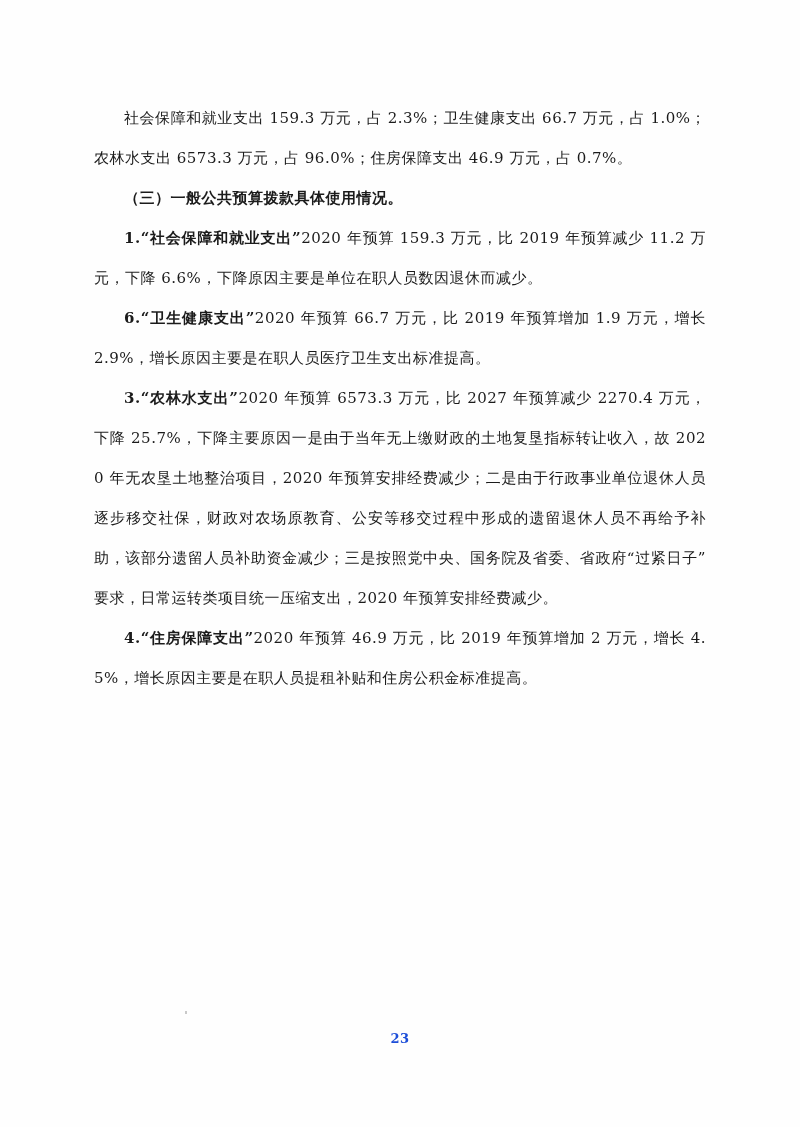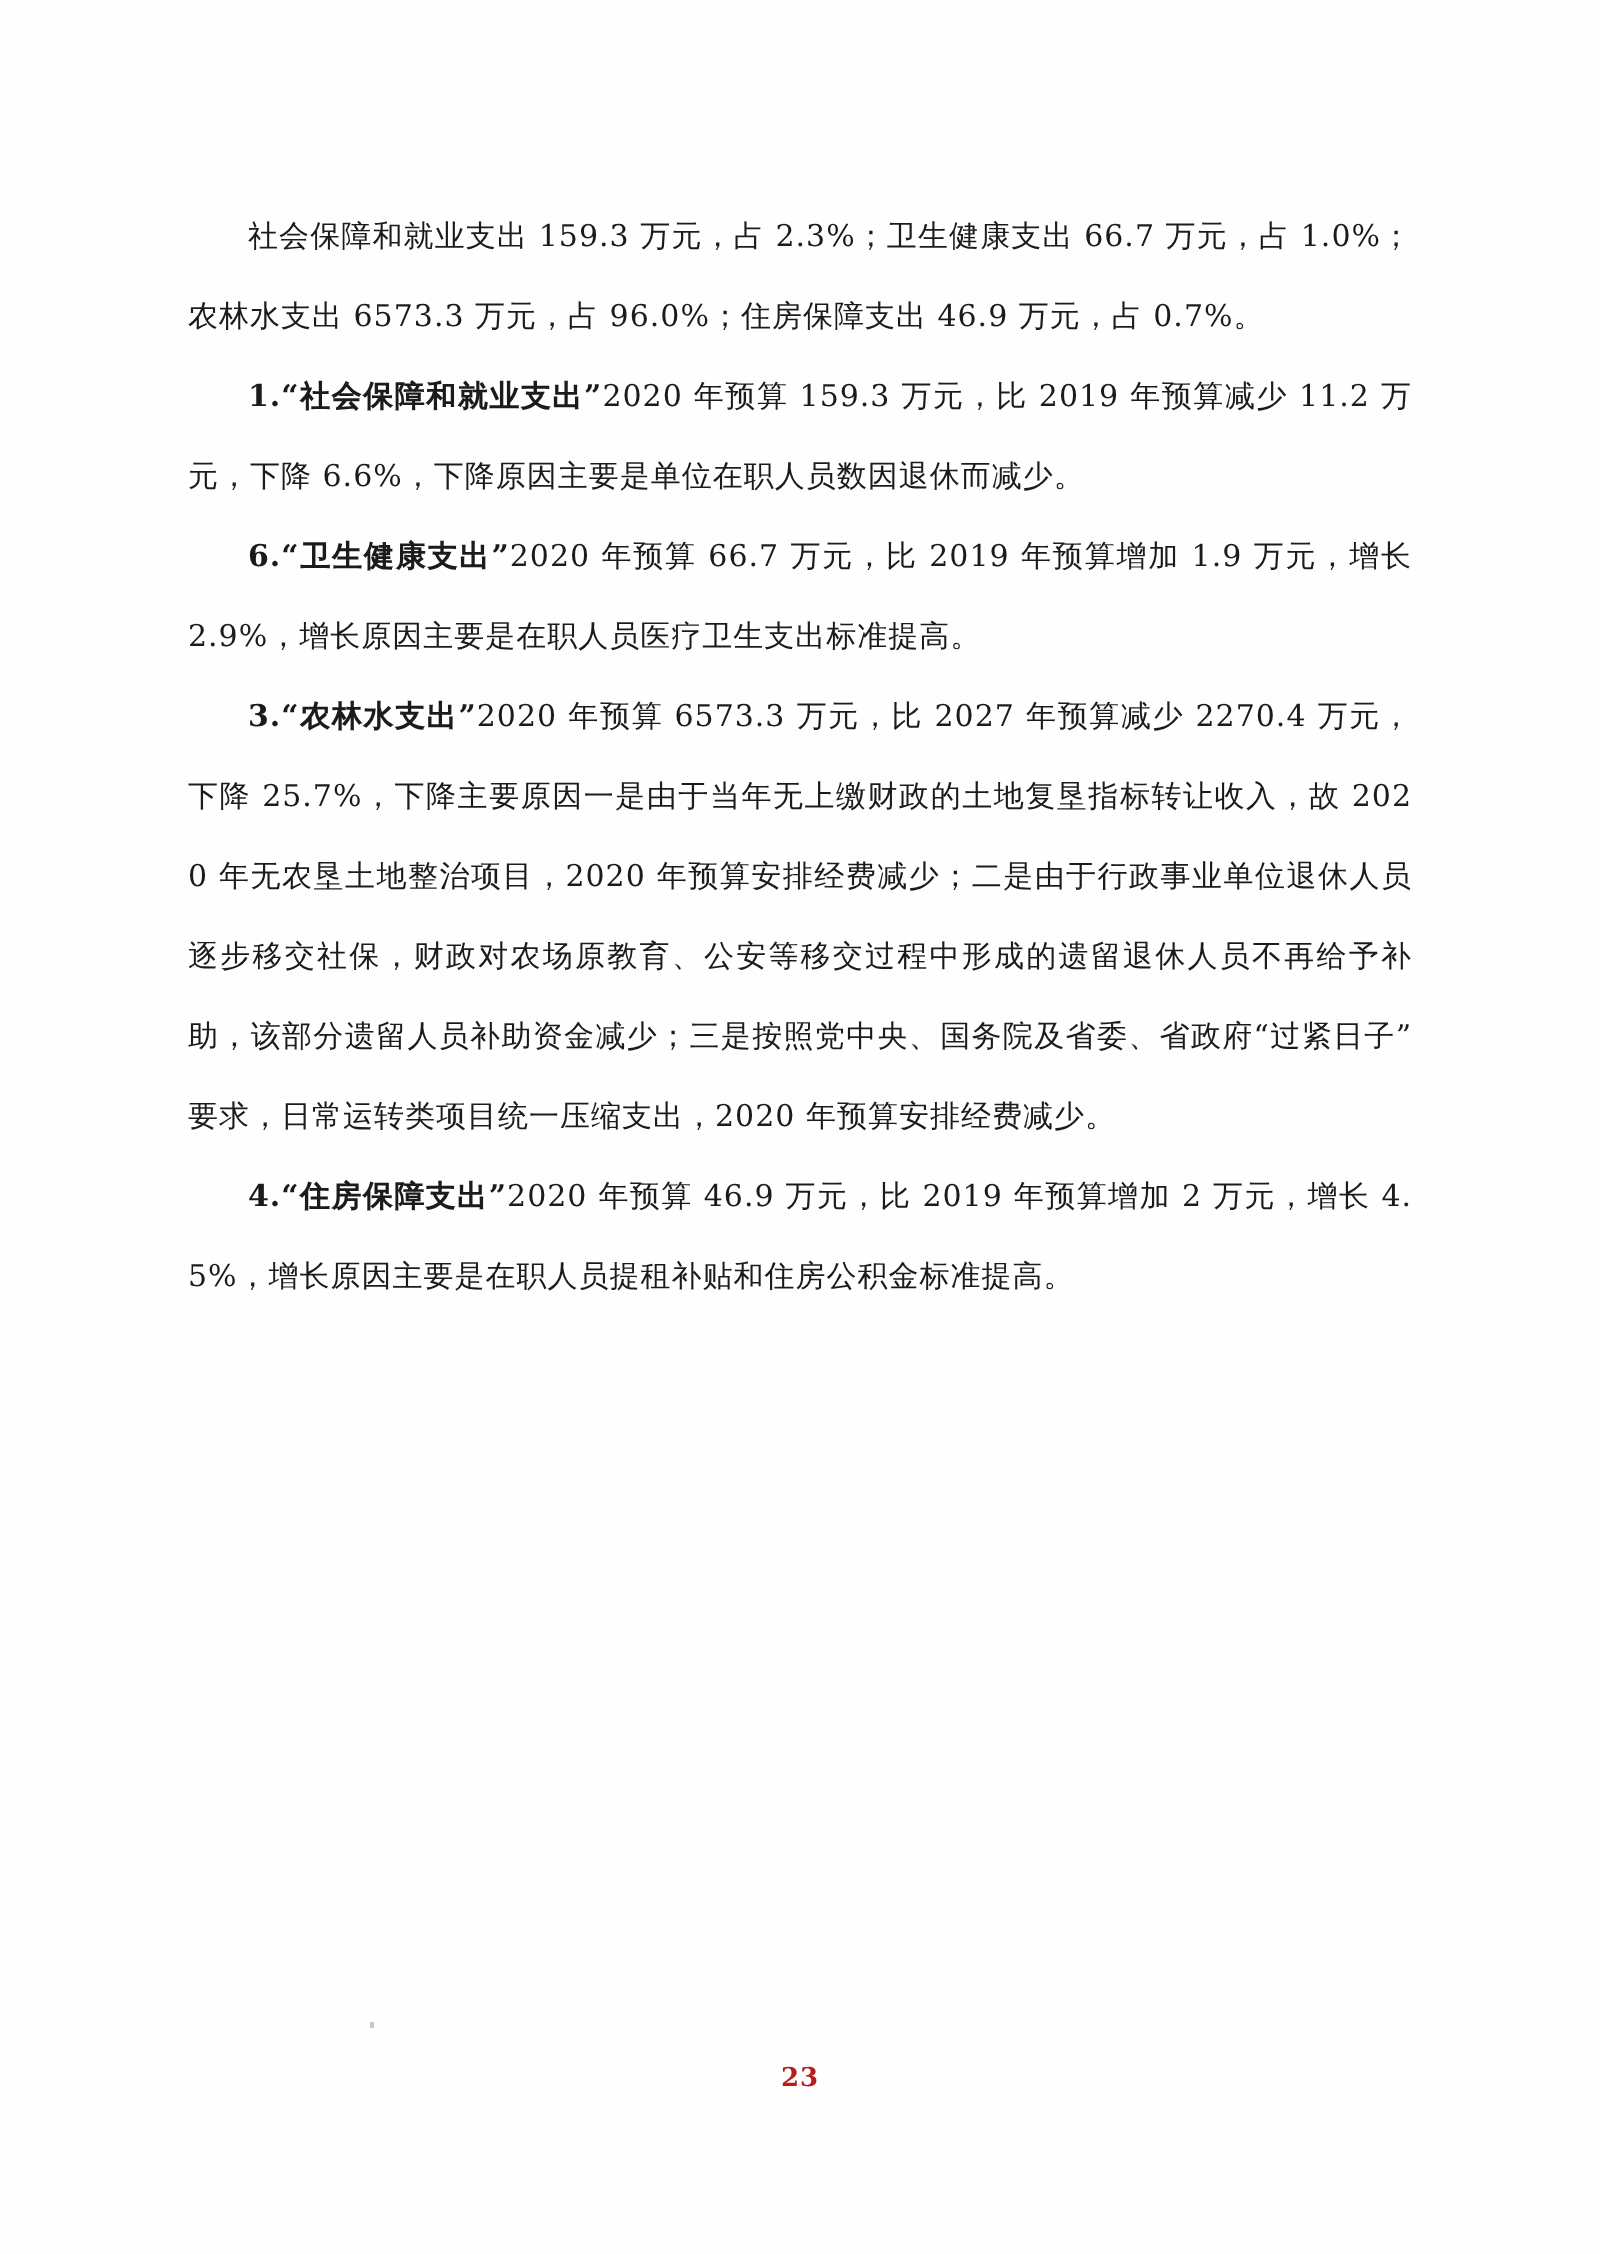--- a/index.html
+++ b/index.html
@@ -42,21 +42,21 @@
   .footer {
     position: absolute;
     left: 0;
     width: 100%;
     top: 1028px;
     text-align: center;
   }
   .page-number {
     font-size: 13px;
     font-weight: 700;
-    color: #b91c1c;
+    color: #1d4ed8;
     letter-spacing: 0.5px;
     margin-top: 32px;
   }
   .scan-speck {
     position: absolute;
     left: 185px;
     top: 1011px;
     width: 2px;
     height: 3px;
     background: #c9c9c9;
@@ -66,20 +66,21 @@
 <body>
 
 <div class="page">
 
   <main class="content">
 
     <p class="para">
       <span>社会保障和就业支出 159.3 万元，占 2.3%；卫生健康支出 66.7 万元，占 1.0%；农林水支出 6573.3 万元，占 96.0%；住房保障支出 46.9 万元，占 0.7%。</span>
     </p>
 
+    <p class="para heading">（三）一般公共预算拨款具体使用情况。</p>
 
     <p class="para">
       <span class="lead">1.“社会保障和就业支出”</span><span>2020 年预算 159.3 万元，比 2019 年预算减少 11.2 万元，下降 6.6%，下降原因主要是单位在职人员数因退休而减少。</span>
     </p>
 
     <p class="para">
       <span class="lead">6.“卫生健康支出”</span><span>2020 年预算 66.7 万元，比 2019 年预算增加 1.9 万元，增长 2.9%，增长原因主要是在职人员医疗卫生支出标准提高。</span>
     </p>
 
     <p class="para">

